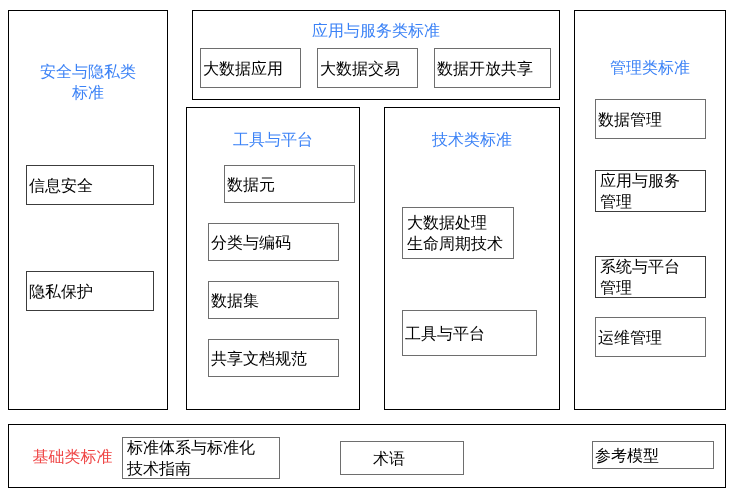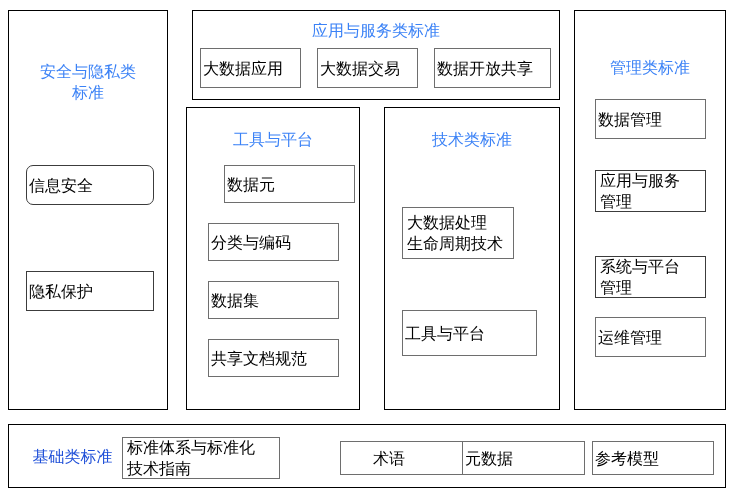--- a/index.html
+++ b/index.html
@@ -58,35 +58,35 @@
     box-sizing: border-box;
   }
   .plain-label {
     position: absolute;
     display: flex;
     align-items: center;
     justify-content: center;
     text-align: center;
     font-size: 16px;
     line-height: 21px;
-    color: #1d4ed8;
+    color: #ef4444;
   }
 </style>
 </head>
 <body>
 
 <div id="canvas">
 
   <div class="panel" style="left:8px; top:10px; width:160px; height:400px;">
     <div class="panel-title" style="top:50px;">
       <div>安全与隐私类</div>
       <div>标准</div>
     </div>
   </div>
-  <div class="box dark" style="left:26px; top:165px; width:128px; height:40px;border-radius:7px;">
+  <div class="box dark" style="left:26px; top:165px; width:128px; height:40px;">
     <span>信息安全</span>
   </div>
   <div class="box dark" style="left:26px; top:271px; width:128px; height:40px;">
     <span>隐私保护</span>
   </div>
 
   <div class="panel" style="left:192px; top:10px; width:368px; height:90px;">
     <div class="panel-title" style="top:9px;">应用与服务类标准</div>
   </div>
   <div class="box" style="left:200px; top:48px; width:101px; height:40px;">
@@ -155,20 +155,17 @@
   <div class="plain-label" style="left:20px; top:440px; width:105px; height:32px;">基础类标准</div>
   <div class="box" style="left:122px; top:437px; width:158px; height:42px;">
     <span>
       <span style="display:block">标准体系与标准化</span>
       <span style="display:block">技术指南</span>
     </span>
   </div>
   <div class="box" style="left:340px; top:441px; width:124px; height:34px;padding-left:30px;">
     <span>术语</span>
   </div>
-  <div class="box" style="left:462px; top:441px; width:123px; height:34px;">
-    <span>元数据</span>
-  </div>
-  <div class="box" style="left:592px; top:441px; width:122px; height:34px;">
+  <div class="box" style="left:592px; top:441px; width:122px; height:28px;">
     <span>参考模型</span>
   </div>
 
 </div>
 
 </body></html>

